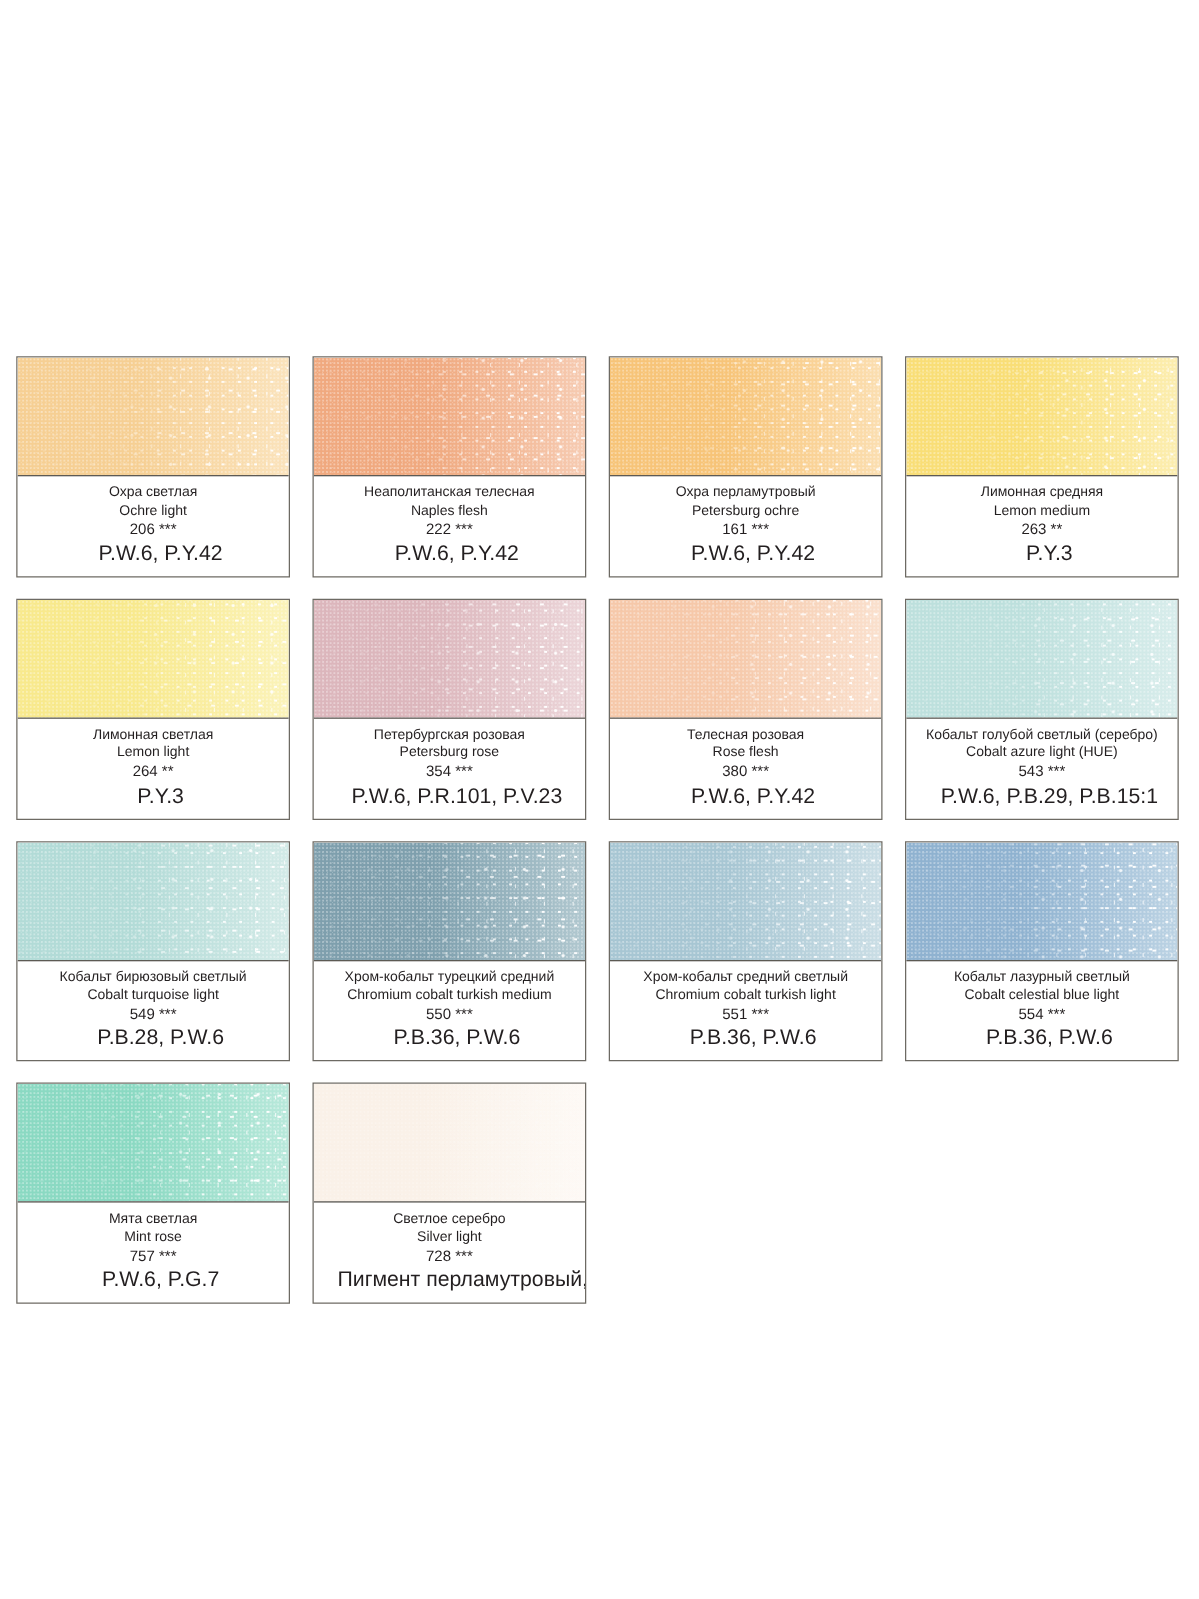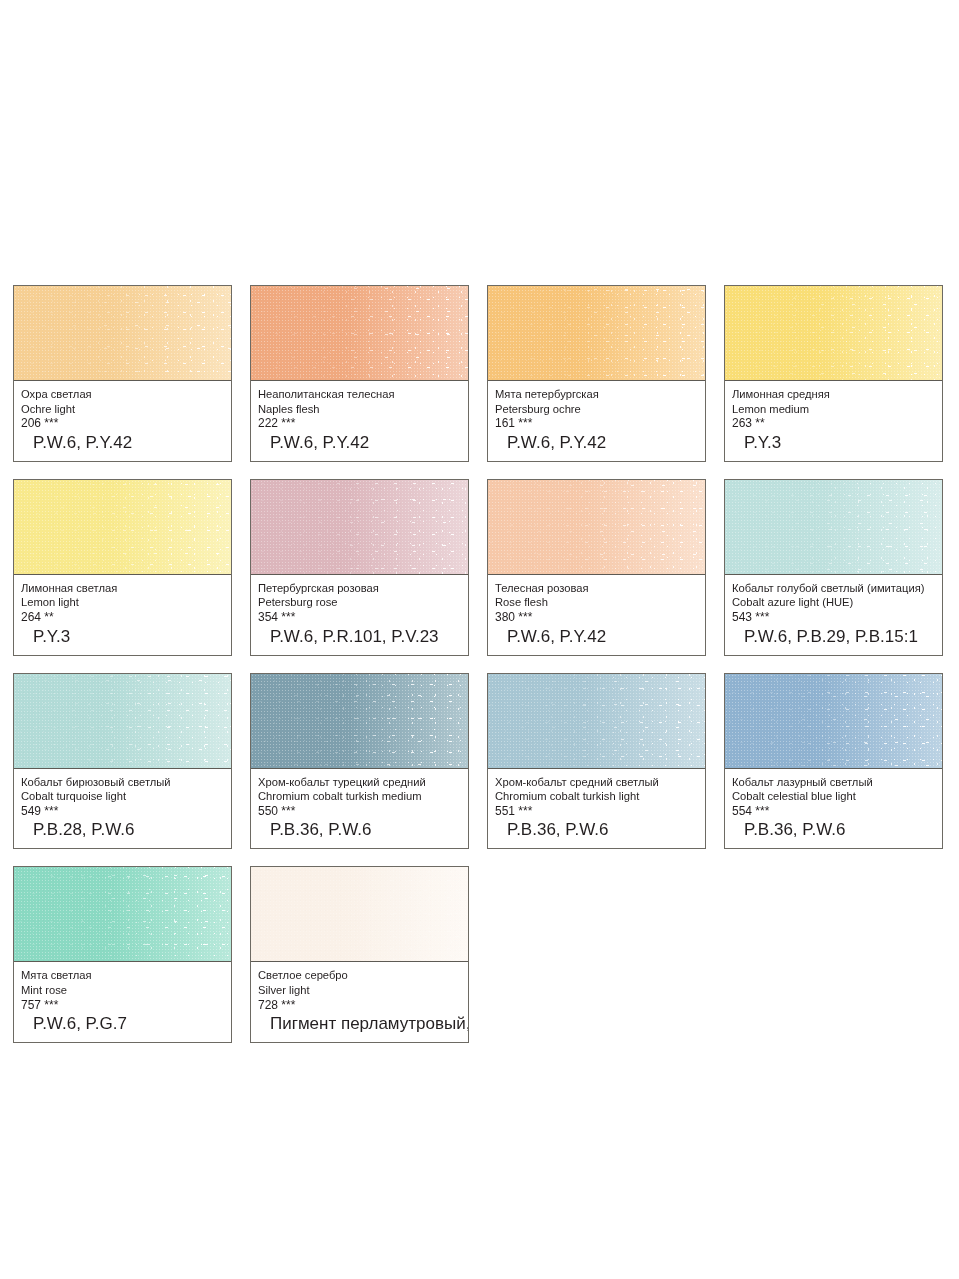--- a/index.html
+++ b/index.html
@@ -14,20 +14,21 @@
     font-family: "Liberation Sans", sans-serif;
     -webkit-font-smoothing: antialiased;
     overflow: hidden;
   }
 
   #sheet {
     position: relative;
     width: 959px;
     height: 1279px;
     background: #ffffff;
+    text-align: center;
   }
 
   
   #grid {
     position: absolute;
     left: 13px;
     top: 285px;
     width: 933px;
     display: flex;
     flex-wrap: wrap;
@@ -143,21 +144,21 @@
         </div>
       </div>
       <div class="card">
         <div class="swatch">
           <div class="base" style="background: linear-gradient(to right, rgb(247, 196, 120) 0%, rgb(247, 196, 120) 40%, rgb(250, 208, 142) 100%);"></div>
           <div class="tooth"></div>
           <div class="speck" style="background-position: 6px 3px, 15px 13px, 20px 12px, 30px 15px;"></div>
           <div class="fade"></div>
         </div>
         <div class="label">
-          <span class="ru">Мята петербургская</span>
+          <span class="ru">Охра перламутровый</span>
           <span class="en">Petersburg  ochre</span>
           <span class="code">161 ***</span>
           <span class="pig">P.W.6, P.Y.42</span>
         </div>
       </div>
       <div class="card">
         <div class="swatch">
           <div class="base" style="background: linear-gradient(to right, rgb(249, 222, 118) 0%, rgb(249, 222, 118) 40%, rgb(251, 230, 141) 100%);"></div>
           <div class="tooth"></div>
           <div class="speck" style="background-position: 11px 6px, 22px 4px, 14px 17px, 20px 7px;"></div>
@@ -213,21 +214,21 @@
         </div>
       </div>
       <div class="card">
         <div class="swatch">
           <div class="base" style="background: linear-gradient(to right, rgb(189, 224, 221) 0%, rgb(189, 224, 221) 40%, rgb(199, 229, 227) 100%);"></div>
           <div class="tooth"></div>
           <div class="speck" style="background-position: 9px 9px, 20px 7px, 7px 15px, 26px 9px;"></div>
           <div class="fade"></div>
         </div>
         <div class="label">
-          <span class="ru">Кобальт голубой светлый (имитация)</span>
+          <span class="ru">Кобальт голубой светлый (серебро)</span>
           <span class="en">Cobalt azure light (HUE)</span>
           <span class="code">543 ***</span>
           <span class="pig">P.W.6, P.B.29, P.B.15:1</span>
         </div>
       </div>
       <div class="card">
         <div class="swatch">
           <div class="base" style="background: linear-gradient(to right, rgb(178, 219, 215) 0%, rgb(178, 219, 215) 40%, rgb(191, 225, 221) 100%);"></div>
           <div class="tooth"></div>
           <div class="speck" style="background-position: 3px 3px, 12px 11px, 18px 9px, 16px 18px;"></div>

